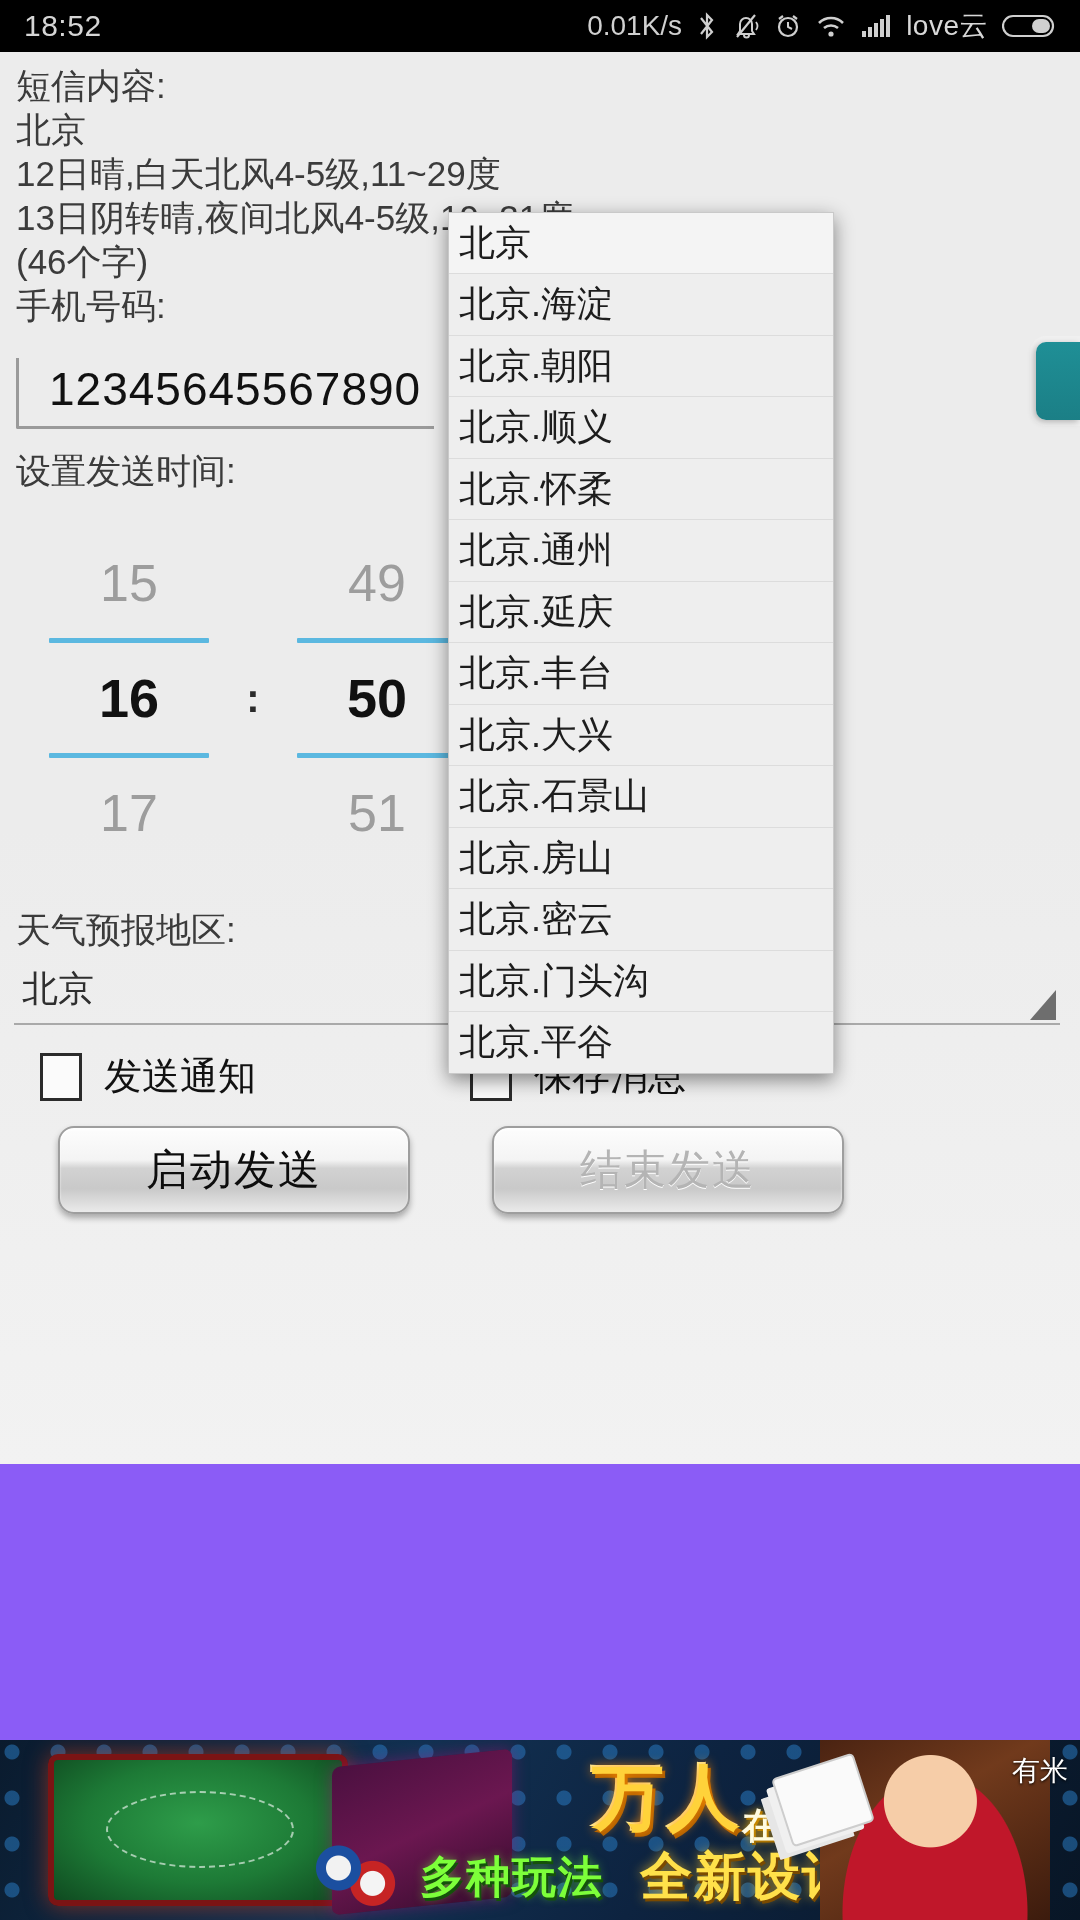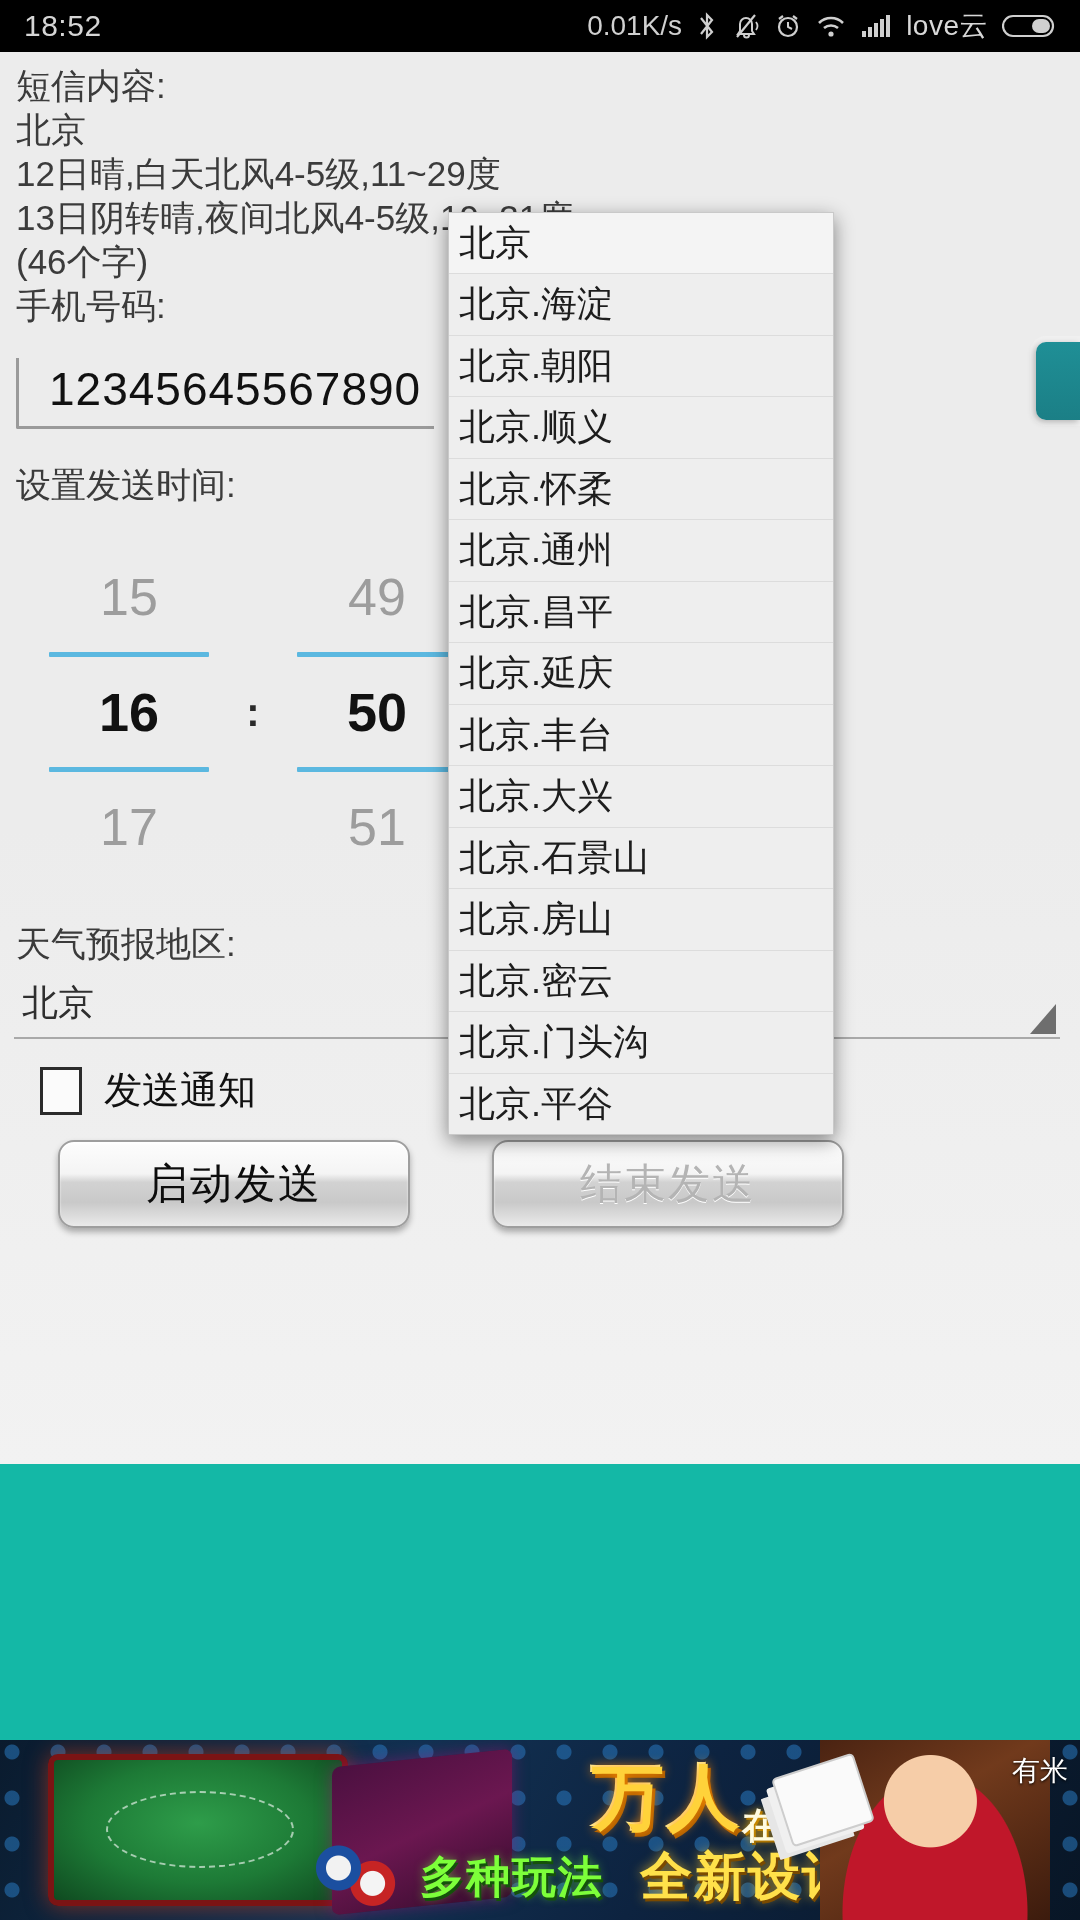--- a/index.html
+++ b/index.html
@@ -2,21 +2,21 @@
 <html><head>
 <meta charset="utf-8">
 <style>
   * { box-sizing: border-box; margin: 0; padding: 0; }
   html, body {
     width: 1080px; height: 1920px;
     font-family: "Liberation Sans", "DejaVu Sans", sans-serif;
     background: #ececec;
     overflow: hidden;
   }
-  #screen { position: relative; width: 1080px; height: 1920px; background: #14b8a6; }
+  #screen { position: relative; width: 1080px; height: 1920px; background: #8b5cf6; }
 
   
   #statusbar {
     position: absolute; left: 0; top: 0; width: 1080px; height: 52px;
     background: #000; color: #cfcfcf;
     display: flex; align-items: center;
   }
   #statusbar .clock { margin-left: 24px; font-size: 30px; letter-spacing: 0.5px; color: #d5d5d5; }
   #statusbar .spacer { flex: 1; }
   #statusbar .tray { display: flex; align-items: center; gap: 14px; margin-right: 22px; }
@@ -41,21 +41,21 @@
   #phone-input {
     font-size: 46px; color: #111; padding: 4px 0 10px 30px;
     border: none; border-bottom: 3px solid #9a9a9a;
     border-left: 3px solid #9a9a9a;
     border-bottom-left-radius: 2px;
     background: transparent; width: 418px; letter-spacing: 1px;
     font-family: "Liberation Sans", sans-serif;
     outline: none;
   }
 
-  #time-label { margin-top: 34px; }
+  #time-label { margin-top: 20px; }
 
   
   #timepicker {
     margin-top: 36px; display: flex; width: 560px;
     padding-left: 29px; align-items: stretch;
   }
   .tp-col { width: 200px; display: flex; flex-direction: column; align-items: center; }
   .tp-col.mins { width: 200px; justify-content: center; }
   .tp-sep { width: 48px; display: flex; align-items: center; justify-content: center;
             font-size: 40px; color: #2a2a2a; font-weight: bold; }
@@ -328,21 +328,20 @@
 
   <div id="teal-sliver"></div>
 
   <div id="dropdown">
     <div class="dd-item">北京</div>
     <div class="dd-item">北京.海淀</div>
     <div class="dd-item">北京.朝阳</div>
     <div class="dd-item">北京.顺义</div>
     <div class="dd-item">北京.怀柔</div>
     <div class="dd-item">北京.通州</div>
-    <div class="dd-item">北京.昌平</div>
     <div class="dd-item">北京.延庆</div>
     <div class="dd-item">北京.丰台</div>
     <div class="dd-item">北京.大兴</div>
     <div class="dd-item">北京.石景山</div>
     <div class="dd-item">北京.房山</div>
     <div class="dd-item">北京.密云</div>
     <div class="dd-item">北京.门头沟</div>
     <div class="dd-item">北京.平谷</div>
   </div>
 

